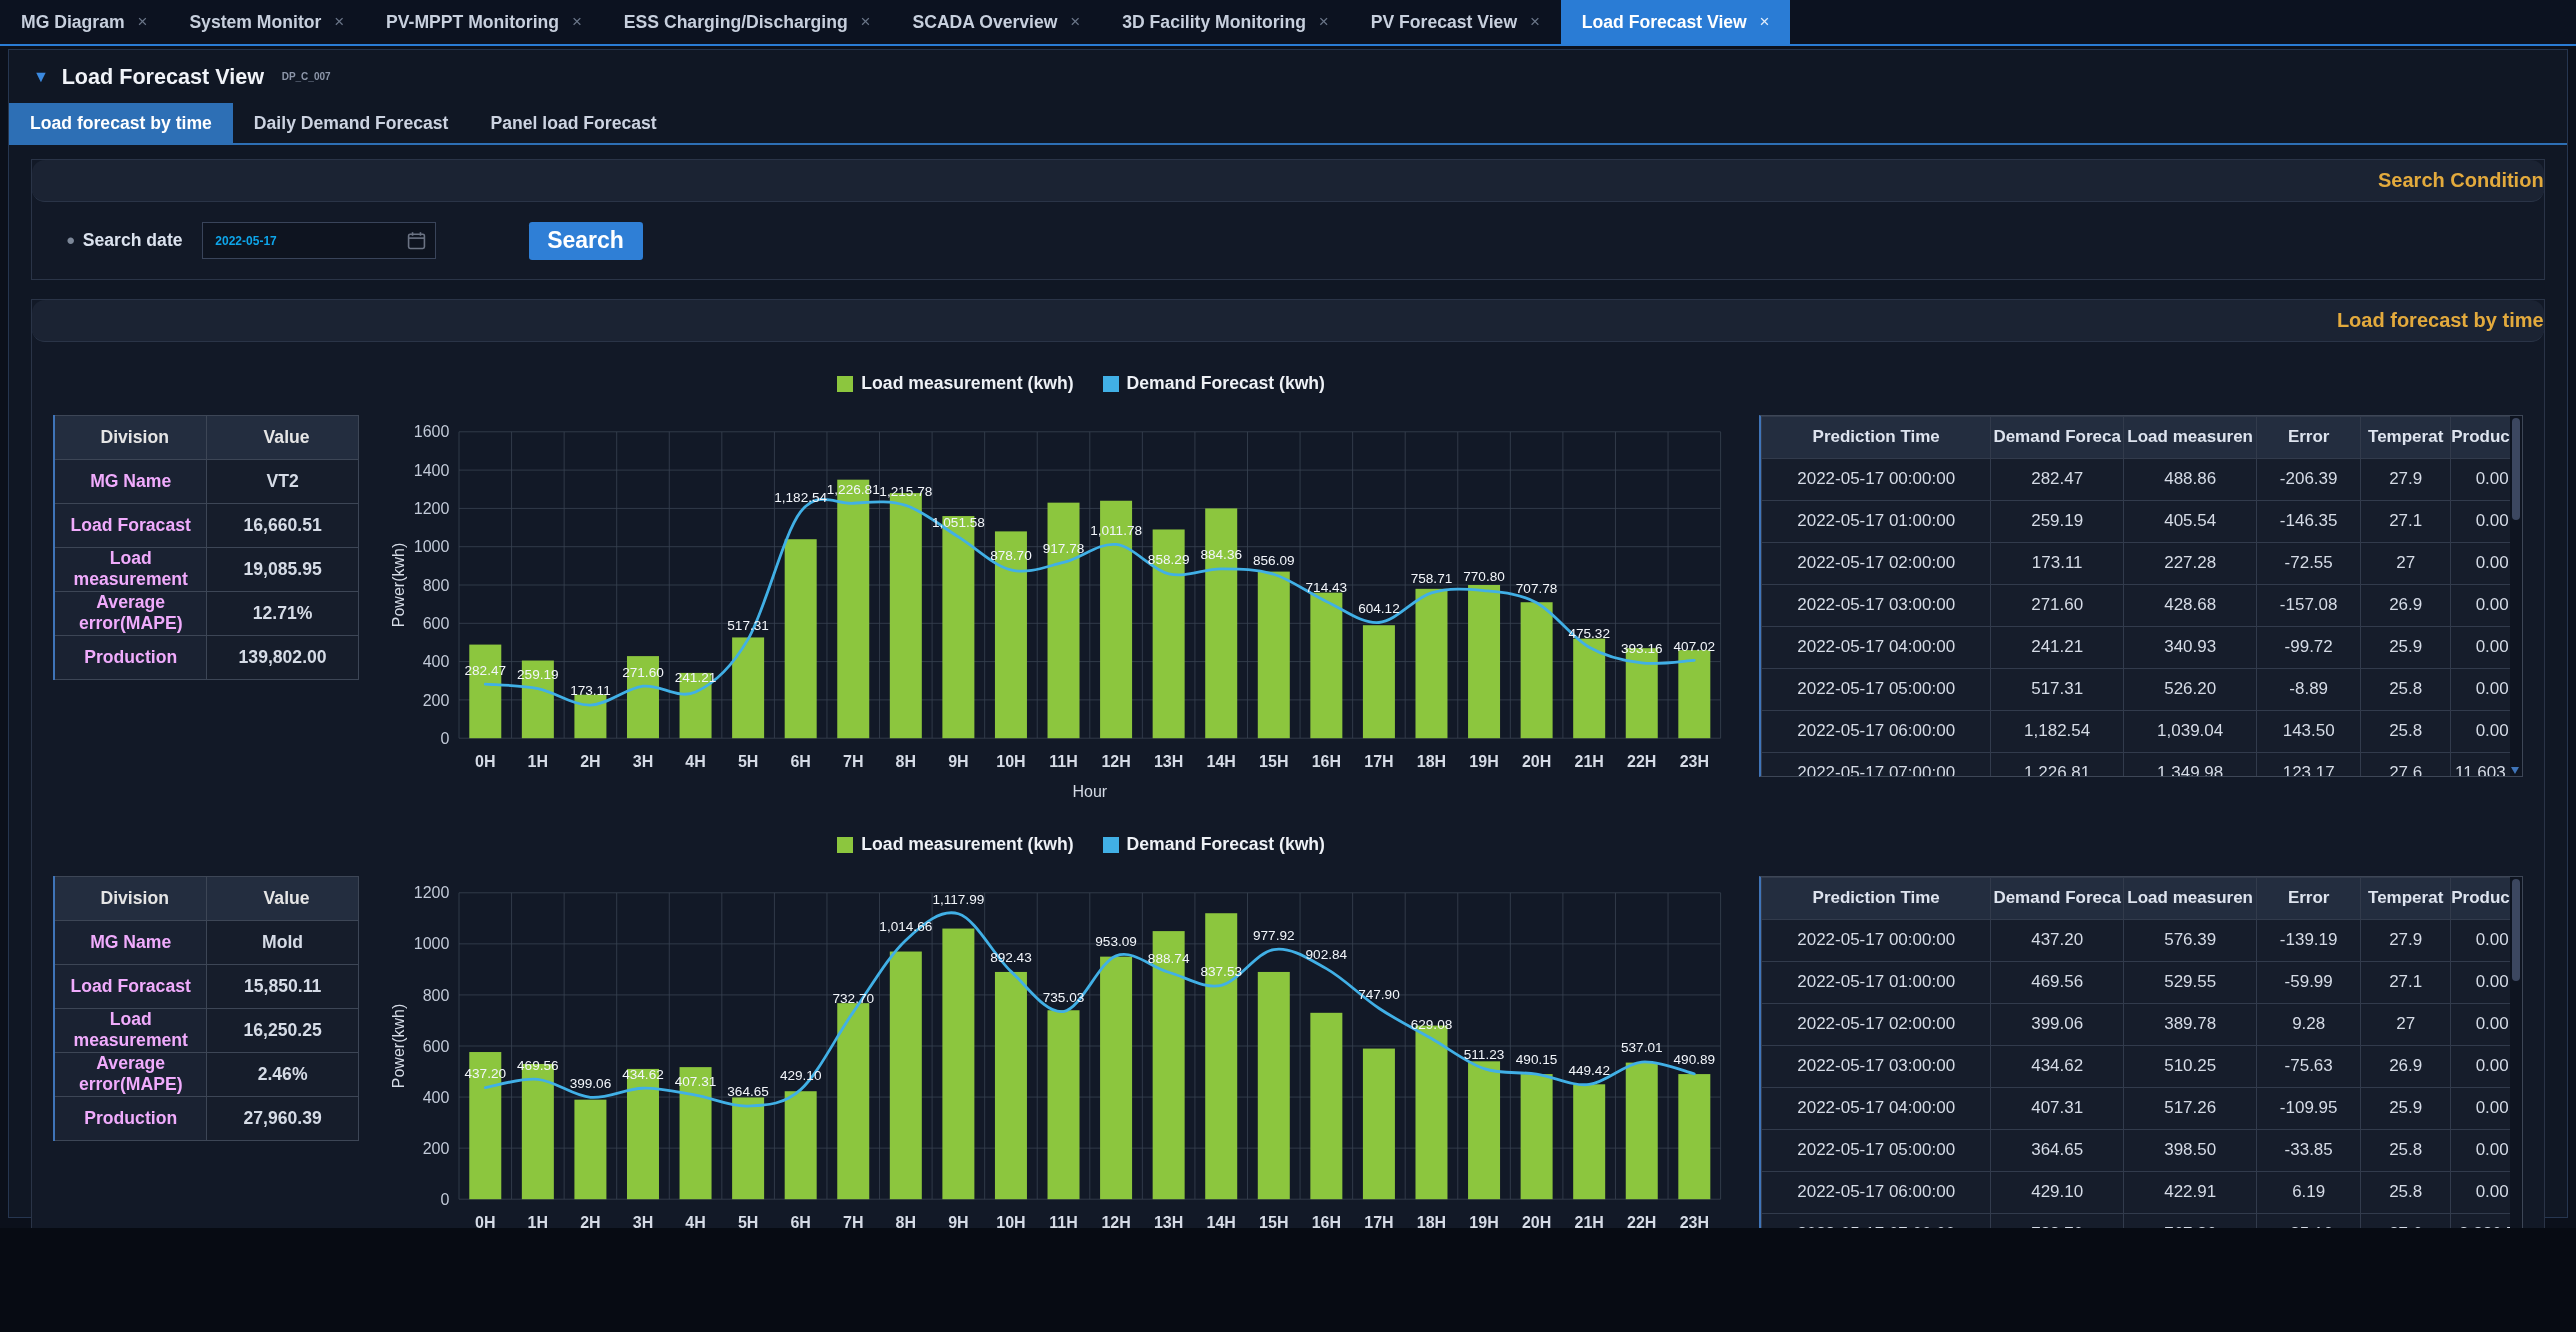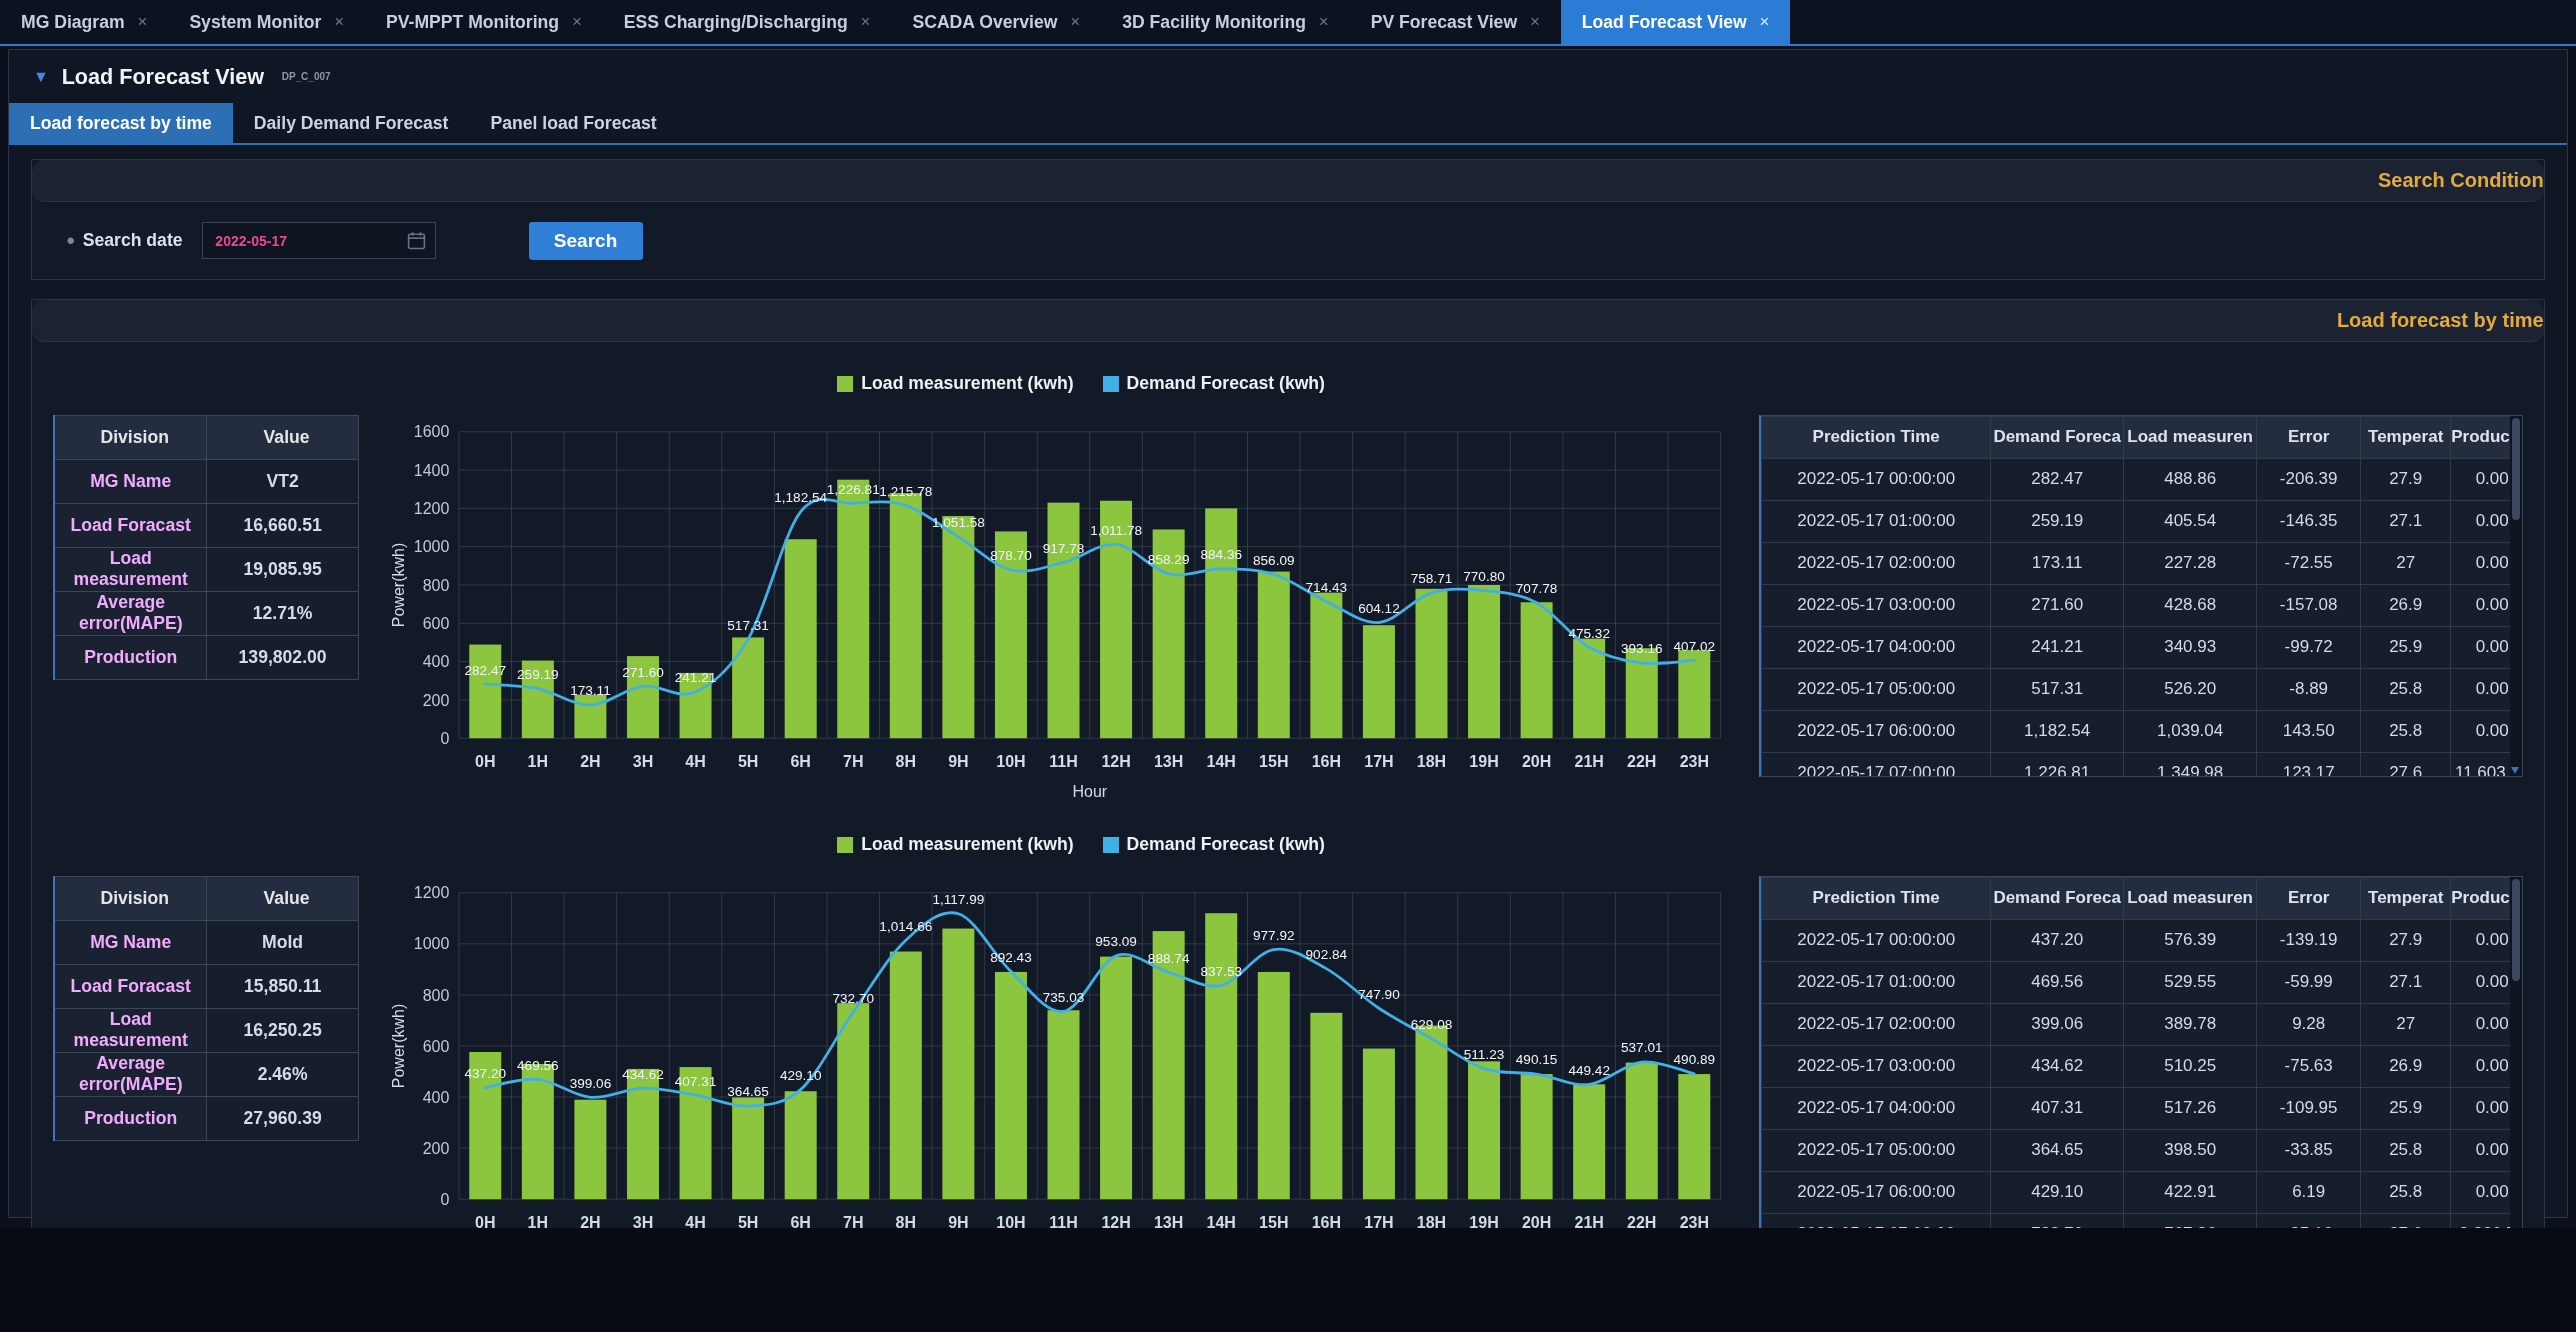--- a/index.html
+++ b/index.html
@@ -30,23 +30,23 @@
 
   .section { border:0.8px solid #2a3447; background:#121927; margin-bottom:19px; }
   .section-header { height:42px; background:#1b2333; border-bottom:0.8px solid #2a3447; display:flex; align-items:center; justify-content:flex-end;border-radius:13px; }
   .section-title { color:#e3aa3d; font-size:20px; font-weight:bold; }
 
   
   .search-body { height:77px; display:flex; align-items:center; padding:0 34px; }
   .bullet { color:#7c8798; font-size:24px; margin-right:8px; line-height:1; }
   .search-label { font-size:17.6px; font-weight:bold; color:#dbe2ee; margin-right:19px; }
   .date-input { position:relative; width:234px; height:37px; }
-  .date-input input { width:100%; height:100%; background:#0e1420; border:0.8px solid #39445a; color:#ec4899; font-size:14px; font-weight:bold; padding:0 38px 0 12.8px; font-family:"Liberation Sans",sans-serif; }
+  .date-input input { width:100%; height:100%; background:#0e1420; border:0.8px solid #39445a; color:#0ea5e9; font-size:12px; font-weight:bold; padding:0 38px 0 12.8px; font-family:"Liberation Sans",sans-serif; }
   .cal-icon { position:absolute; right:9.6px; top:8.8px; width:19px; height:19px; opacity:.75; }
-  .search-btn { margin-left:93px; width:114px; height:38px; background:#2f7fd6; border:none; border-radius:3.2px; color:#ffffff; font-size:19px; font-weight:bold; cursor:pointer; font-family:"Liberation Sans",sans-serif; }
+  .search-btn { margin-left:93px; width:114px; height:38px; background:#2f7fd6; border:none; border-radius:3.2px; color:#ffffff; font-size:23px; font-weight:bold; cursor:pointer; font-family:"Liberation Sans",sans-serif; }
 
   
   .forecast-body { padding:3.2px 21px 21px 21px; }
   .chart-row { display:flex; gap:24px; margin-top:19px; align-items:flex-start; }
 
   table { border-collapse:collapse; table-layout:fixed; }
 
   .info-table { width:314px; margin-top:50px; border:0.8px solid #3d4656; border-left:2.4px solid #3f74b8; }
   .info-table th, .info-table td { border:0.8px solid #3d4656; height:44px; text-align:center; font-size:17.6px; }
   .info-table th { background:#232d3f; color:#e5e5e5; font-weight:bold;padding-left:8px; }

